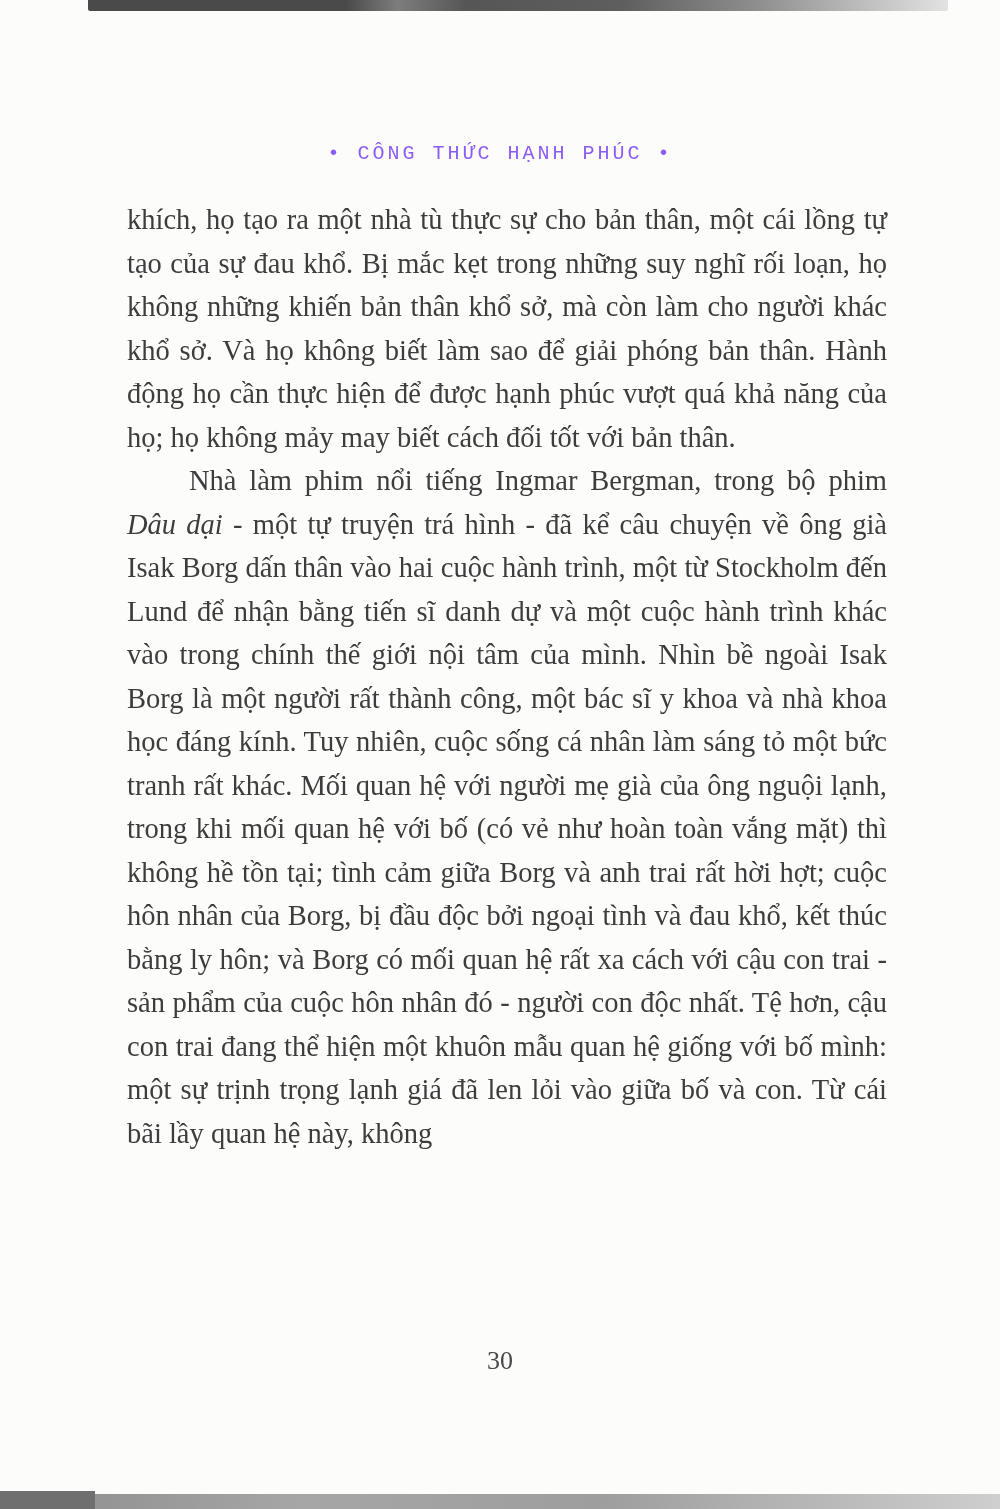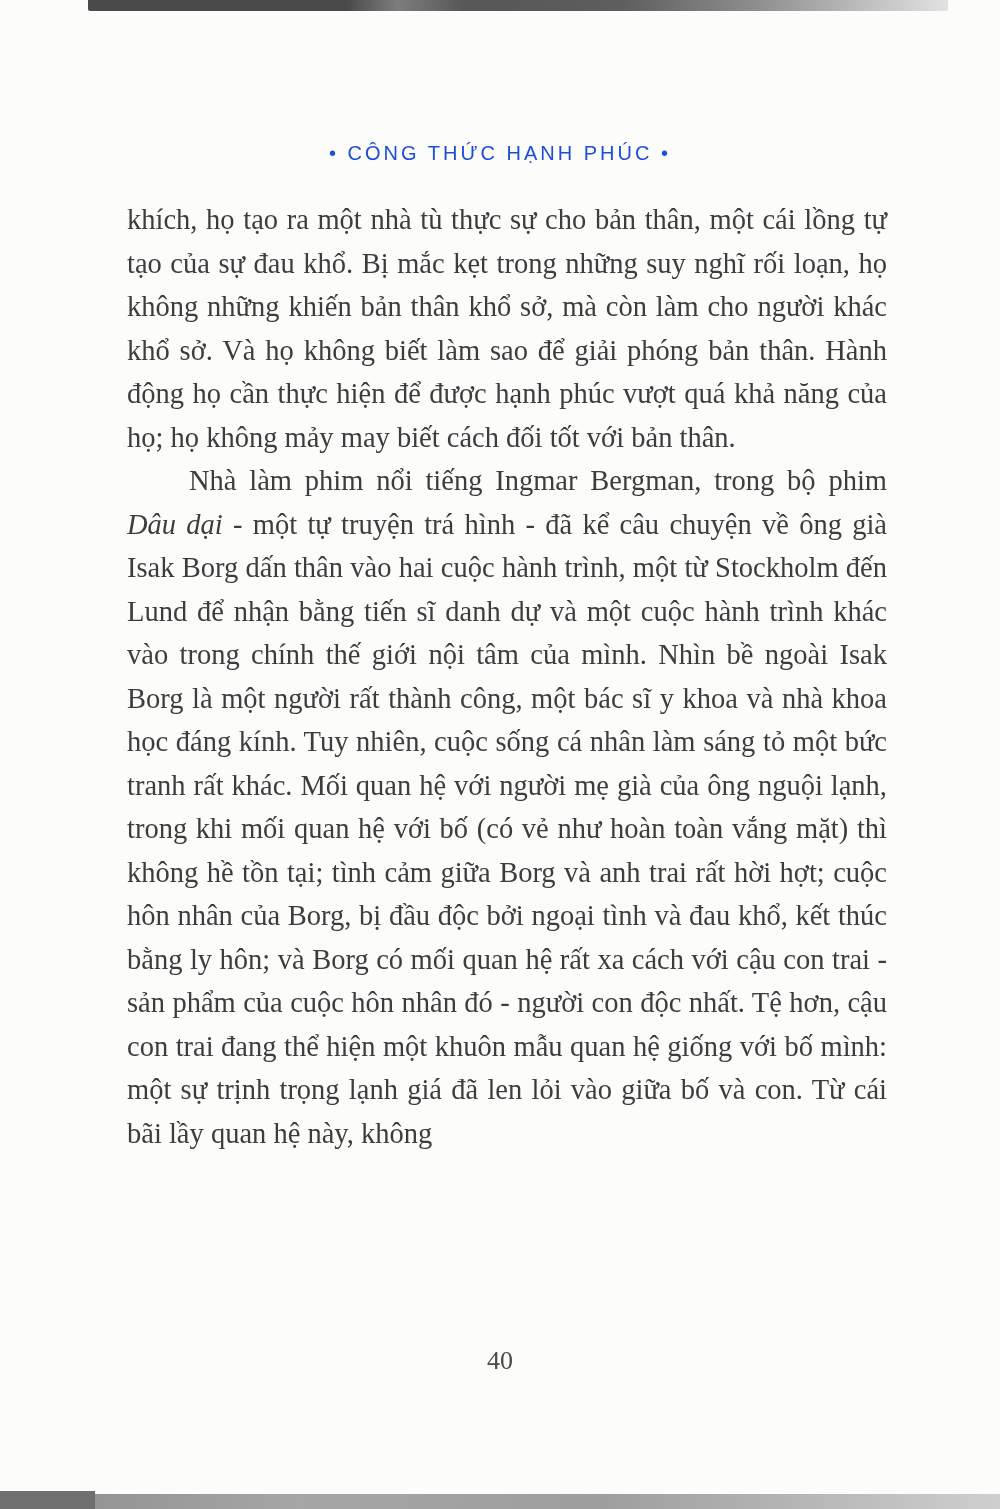--- a/index.html
+++ b/index.html
@@ -12,24 +12,24 @@
     overflow: hidden;
     font-family: "Liberation Serif", "DejaVu Serif", serif;
     color: #3d3d3d;
   }
   .running-header {
     position: absolute;
     top: 142px;
     left: 0;
     width: 100%;
     text-align: center;
-    font-family: Liberation Sans, sans-serif;
+    font-family: Liberation Mono, monospace;
     font-size: 20px;
     letter-spacing: 3px;
-    color: #1d4ed8;
+    color: #8b5cf6;
   }
   .content {
     position: absolute;
     top: 198px;
     left: 127px;
     width: 760px;
     font-size: 28.5px;
     line-height: 43.5px;
     text-align: justify;
   }
@@ -81,17 +81,17 @@
 <div class="page">
   <div class="scan-artifact-top"></div>
 
   <div class="running-header">• CÔNG THỨC HẠNH PHÚC •</div>
 
   <div class="content">
       <p class="para"><span>khích, họ tạo ra một nhà tù thực sự cho bản thân, một cái lồng tự tạo của sự đau khổ. Bị mắc kẹt trong những suy nghĩ rối loạn, họ không những khiến bản thân khổ sở, mà còn làm cho người khác khổ sở. Và họ không biết làm sao để giải phóng bản thân. Hành động họ cần thực hiện để được hạnh phúc vượt quá khả năng của họ; họ không mảy may biết cách đối tốt với bản thân.</span></p>
       <p class="para indent"><span>Nhà làm phim nổi tiếng Ingmar Bergman, trong bộ phim </span><em>Dâu dại</em><span> - một tự truyện trá hình - đã kể câu chuyện về ông già Isak Borg dấn thân vào hai cuộc hành trình, một từ Stockholm đến Lund để nhận bằng tiến sĩ danh dự và một cuộc hành trình khác vào trong chính thế giới nội tâm của mình. Nhìn bề ngoài Isak Borg là một người rất thành công, một bác sĩ y khoa và nhà khoa học đáng kính. Tuy nhiên, cuộc sống cá nhân làm sáng tỏ một bức tranh rất khác. Mối quan hệ với người mẹ già của ông nguội lạnh, trong khi mối quan hệ với bố (có vẻ như hoàn toàn vắng mặt) thì không hề tồn tại; tình cảm giữa Borg và anh trai rất hời hợt; cuộc hôn nhân của Borg, bị đầu độc bởi ngoại tình và đau khổ, kết thúc bằng ly hôn; và Borg có mối quan hệ rất xa cách với cậu con trai - sản phẩm của cuộc hôn nhân đó - người con độc nhất. Tệ hơn, cậu con trai đang thể hiện một khuôn mẫu quan hệ giống với bố mình: một sự trịnh trọng lạnh giá đã len lỏi vào giữa bố và con. Từ cái bãi lầy quan hệ này, không</span></p>
     </div>
 
-  <div class="page-number">40</div>
+  <div class="page-number">30</div>
 
   <div class="scan-artifact-bottom"></div>
   <div class="scan-artifact-bottom-left"></div>
 </div>
 
 </body></html>

